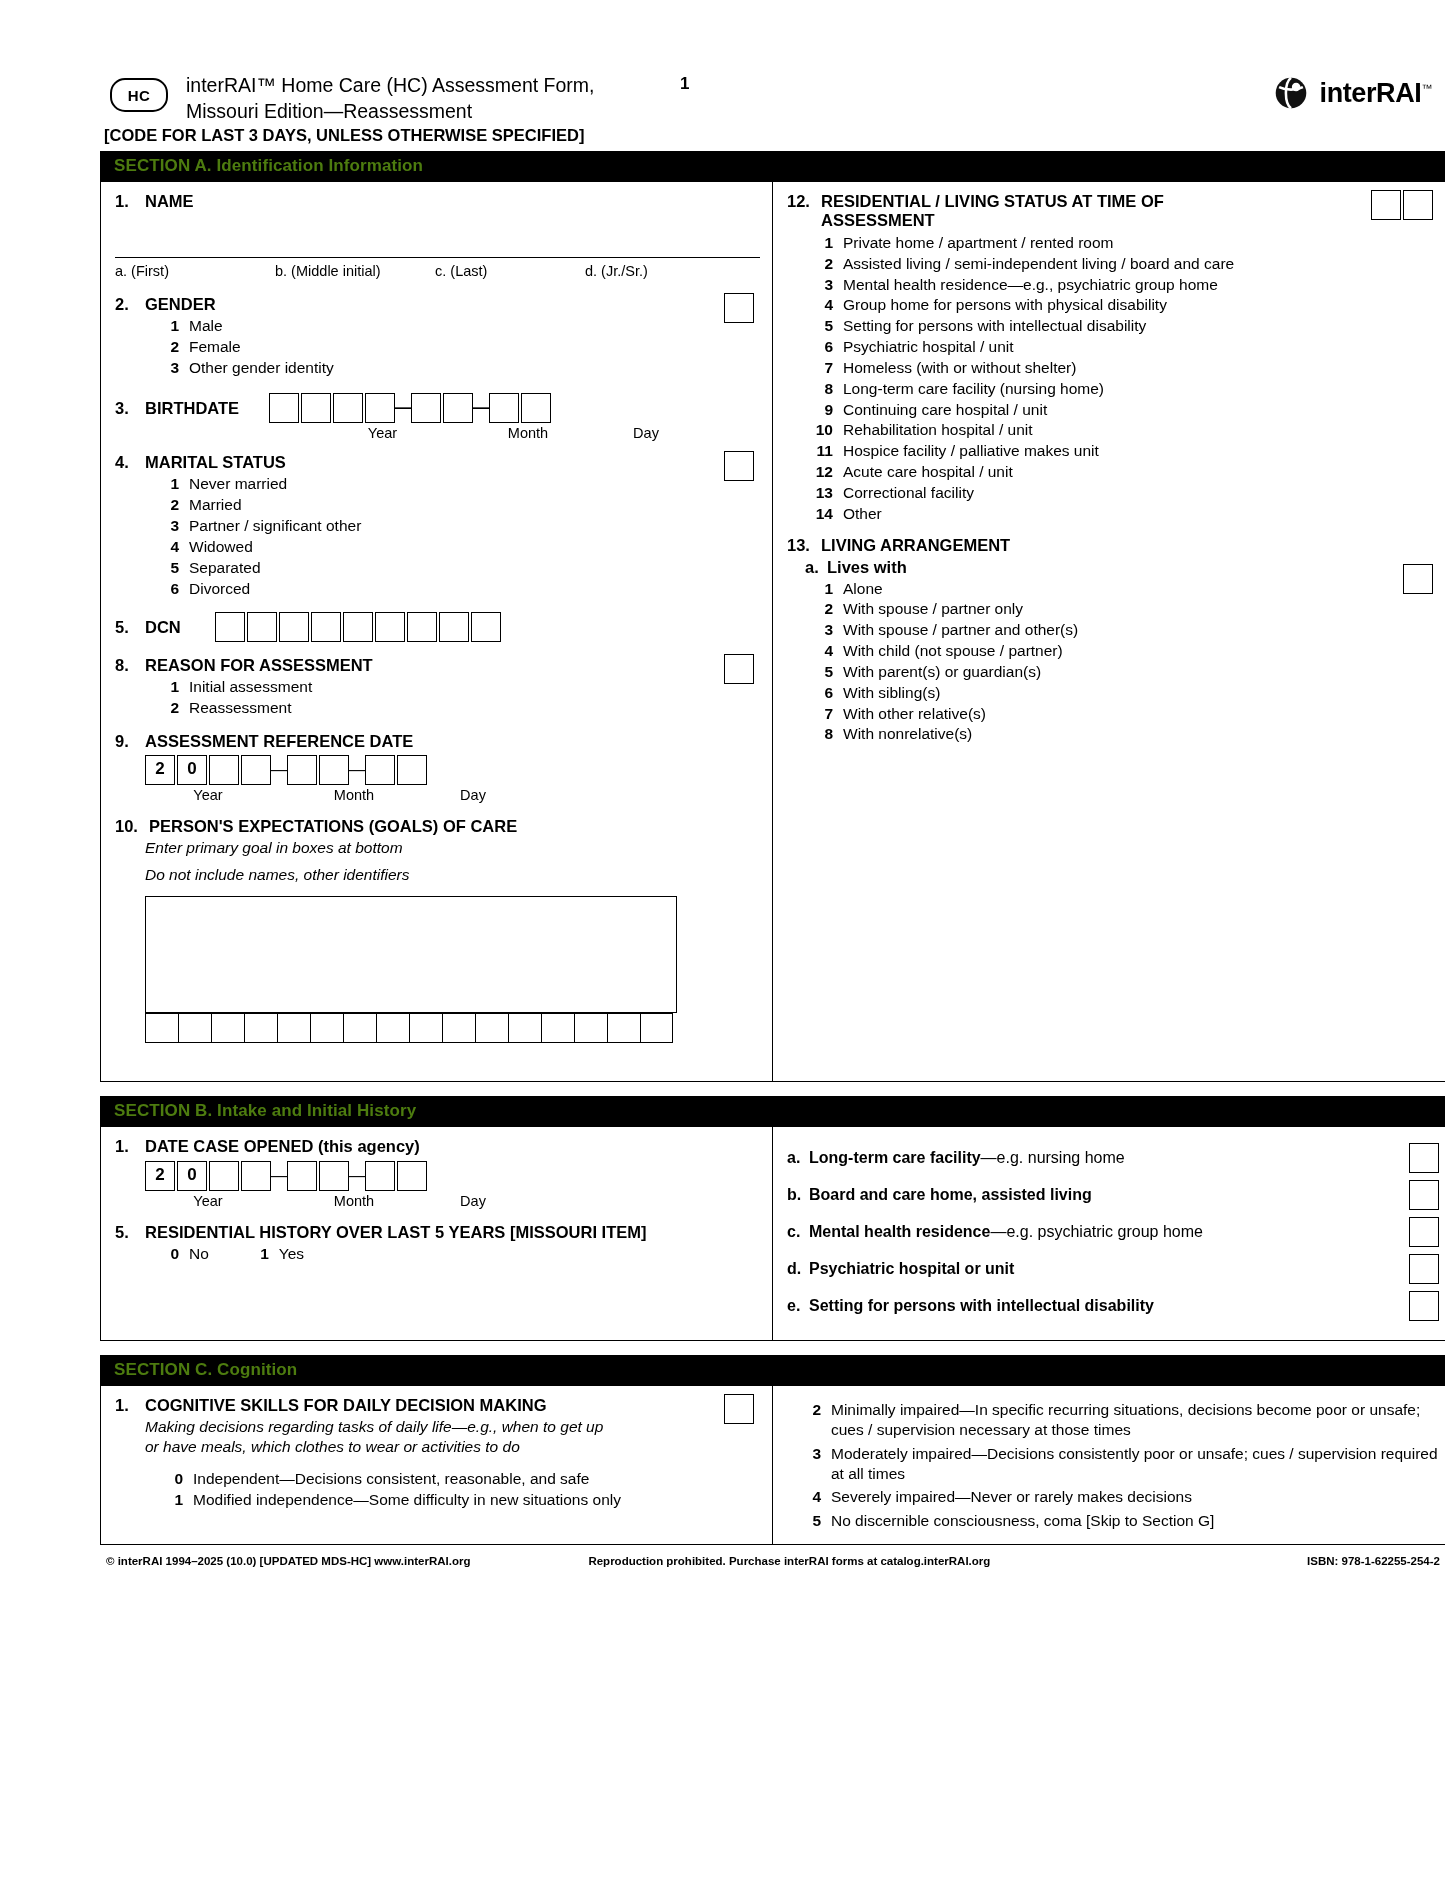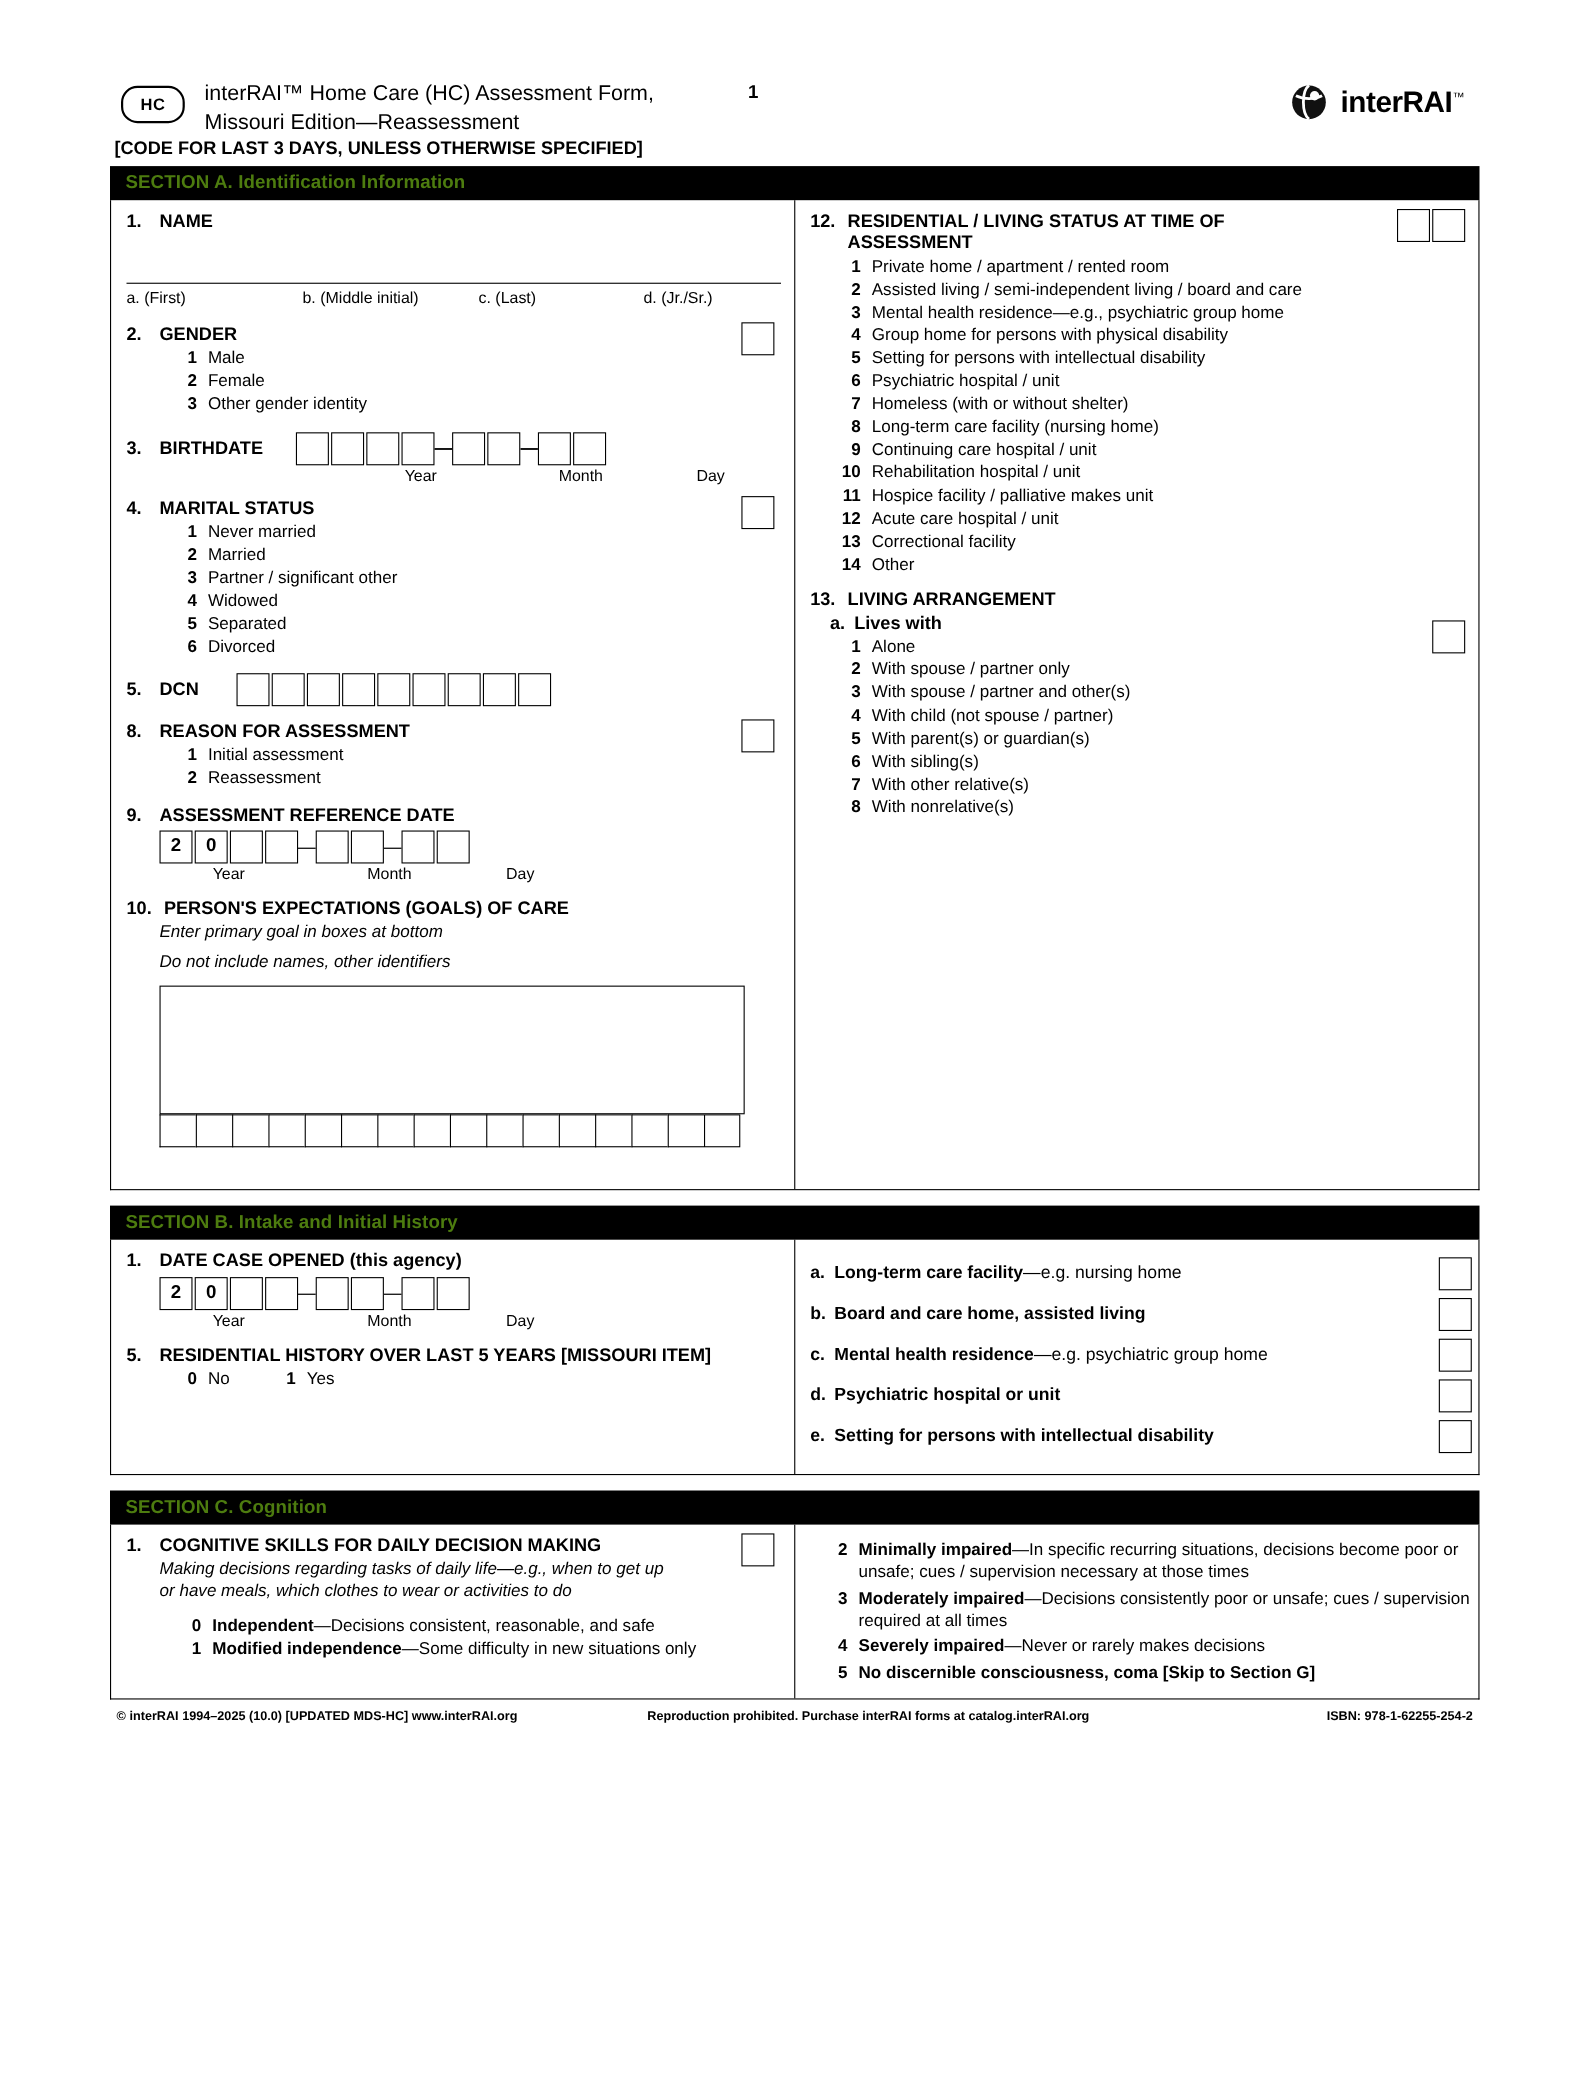--- a/index.html
+++ b/index.html
@@ -16,21 +16,21 @@
     height: 1891px;
     position: relative;
     background: #fff;
     box-sizing: border-box;
     padding: 0;
   }
   .sheet {
     position: absolute;
     left: 100px;
     top: 60px;
-    width: 1245px;
+    width: 1346px;
   }
   
   .hdr {
     display: flex;
     align-items: flex-start;
     height: 62px;
   }
   .hc-badge {
     width: 54px;
     height: 30px;
@@ -128,21 +128,21 @@
     margin-bottom: 1px;
   }
   .opt .k {
     font-weight: bold;
     width: 34px;
     text-align: right;
     padding-right: 10px;
     flex: none;
   }
   .opt .v { font-weight: normal; }
-  .opt .v b { font-weight: bold; margin-top: 23px; }
+  .opt .v b { font-weight: normal; margin-top: 23px; }
   .indent-30 { margin-left: 30px; }
   
   .bx {
     width: 27px;
     height: 27px;
     border: 1.6px solid #000;
     box-sizing: border-box;
     display: inline-block;
     vertical-align: middle;
     background: #fff;

